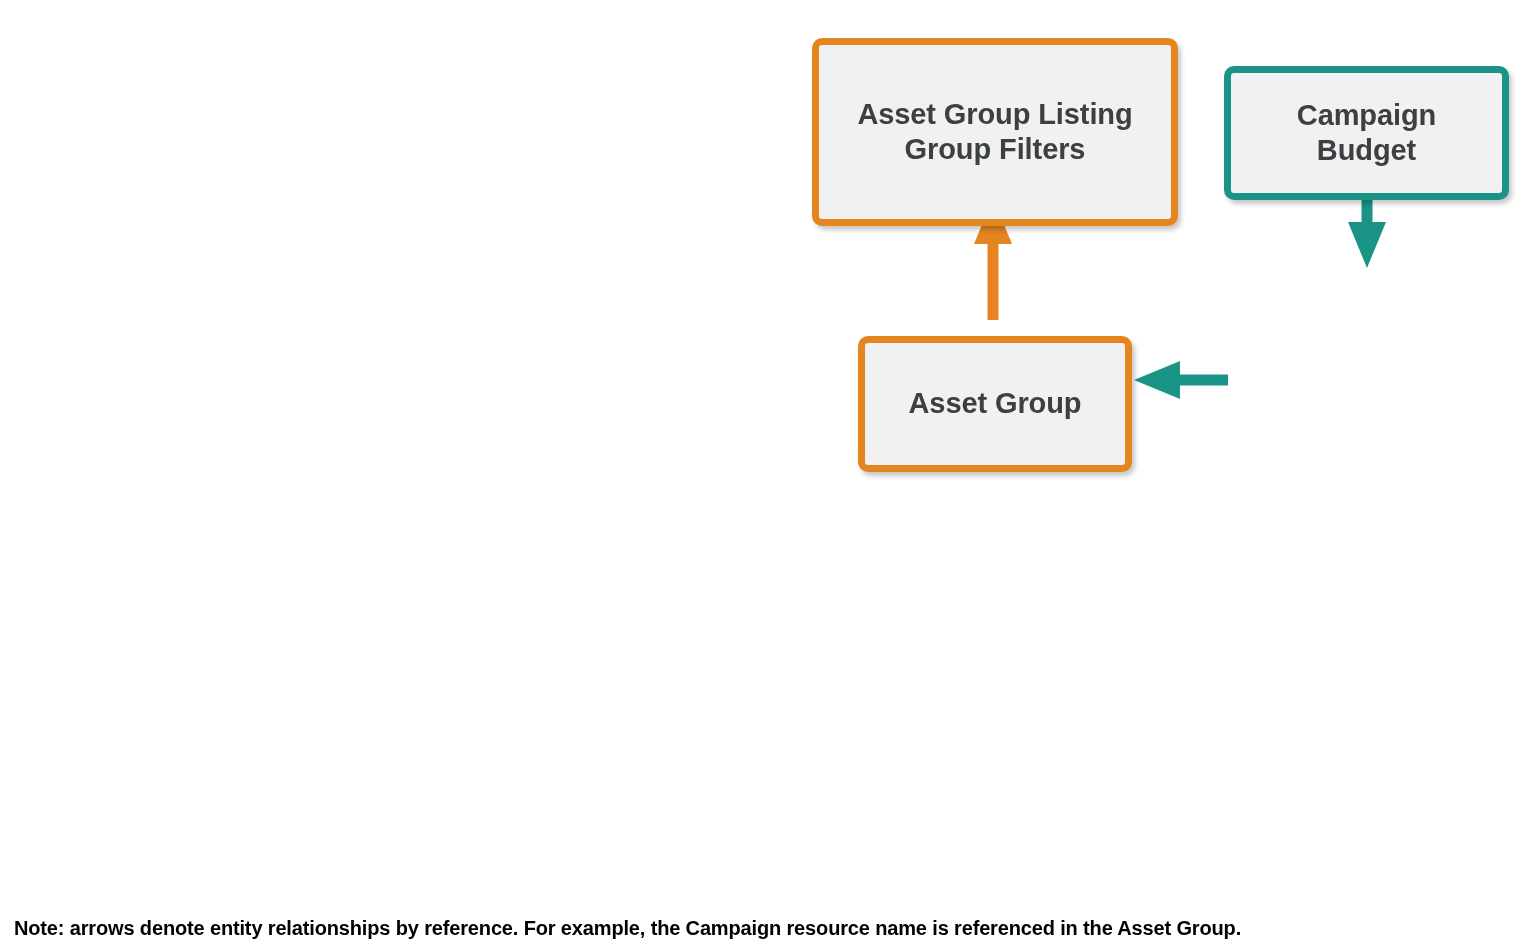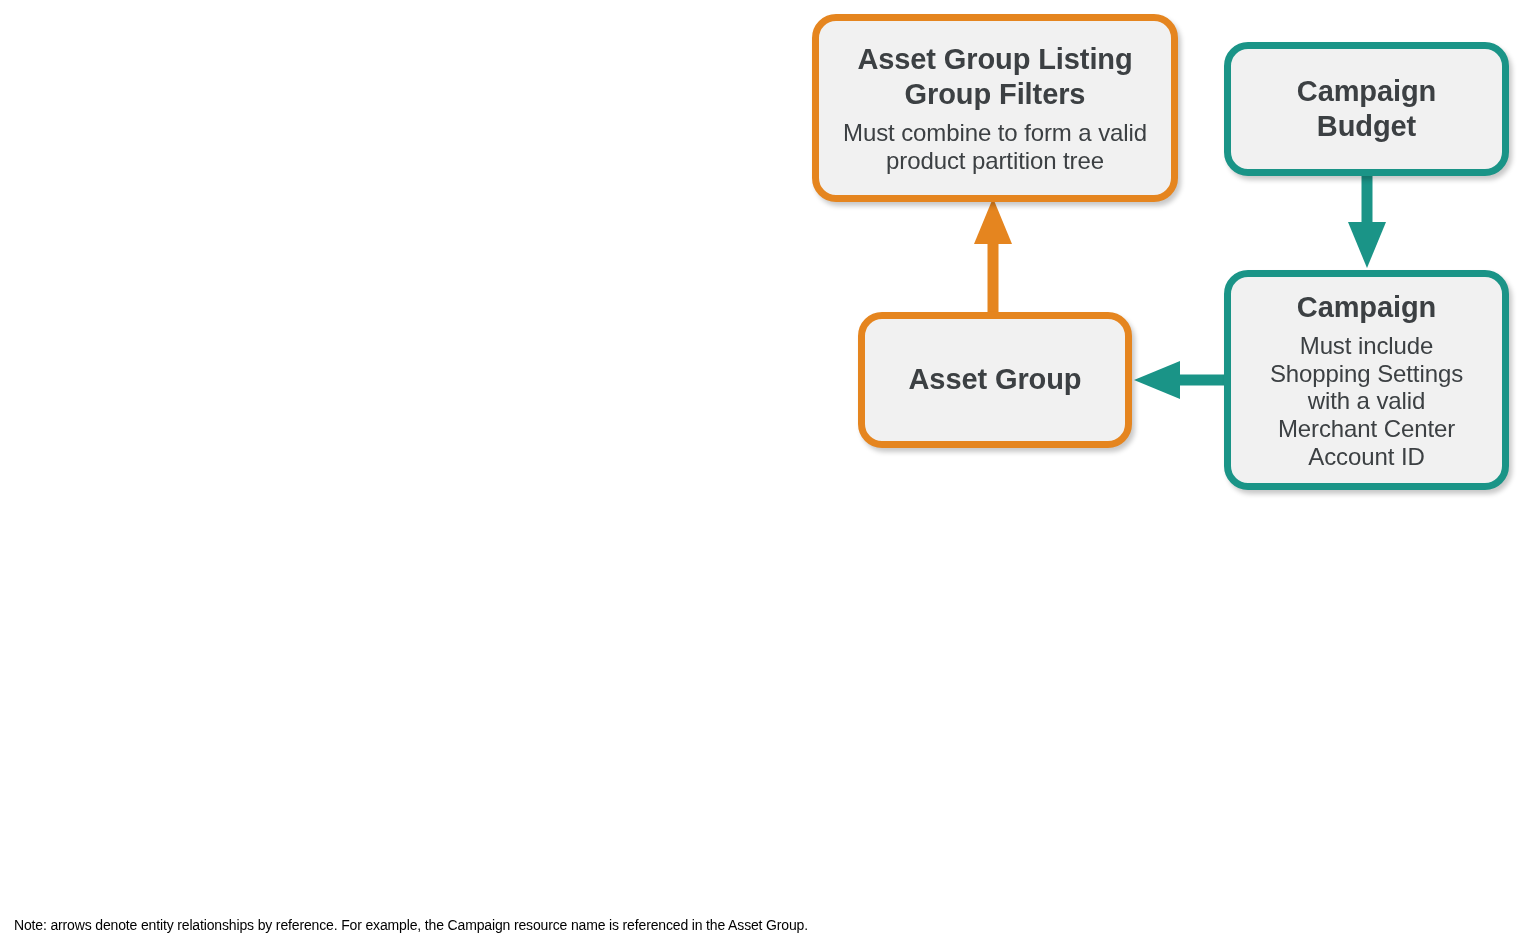--- a/index.html
+++ b/index.html
@@ -22,28 +22,29 @@
     top: 0;
     width: 1538px;
     height: 948px;
   }
 
   
   .node {
     position: absolute;
     box-sizing: border-box;
     background: #f1f1f1;
-    border-radius: 24px;
+    border-radius: 10px;
     display: flex;
     flex-direction: column;
     align-items: center;
     justify-content: center;
     text-align: center;
     box-shadow: 3px 4px 5px rgba(0,0,0,0.22);
     z-index: 3;
+    margin-top: 24px;
   }
   .node.orange { border: 7px solid #e5851f; }
   .node.teal   { border: 7px solid #1a9487; }
 
   .node-title {
     font-weight: bold;
     font-size: 29px;
     line-height: 1.22;
     color: #3c4043;
     letter-spacing: -0.1px;
@@ -73,22 +74,22 @@
   #node-campaign {
     left: 1224px; top: 270px;  width: 285px; height: 220px;
     padding: 0 8px;
   }
 
   
   #note {
     position: absolute;
     left: 14px;
     top: 917px;
-    font-size: 14px;
-    font-weight: normal;
+    font-size: 20px;
+    font-weight: bold;
     color: #000000;
     letter-spacing: -0.15px;
     white-space: nowrap;
   }
 
   
   #arrows {
     position: absolute;
     left: 0; top: 0;
     width: 1538px; height: 948px;
@@ -114,31 +115,26 @@
     </g>
 
     <g>
       <line x1="1228" y1="380" x2="1172" y2="380" stroke="#1a9487" stroke-width="11"></line>
       <polygon points="1134,380 1180,361 1180,399" fill="#1a9487"></polygon>
     </g>
   </svg>
 
   <div id="node-aglgf" class="node orange">
     <div class="node-title" style="max-width: 300px;">Asset Group Listing Group Filters</div>
-    <div class="node-sub" style="max-width: 306px;">Must combine to form a valid product partition tree</div>
   </div>
 
   <div id="node-campaign-budget" class="node teal">
     <div class="node-title" style="max-width: 160px;">Campaign Budget</div>
   </div>
 
   <div id="node-asset-group" class="node orange">
     <div class="node-title">Asset Group</div>
   </div>
 
-  <div id="node-campaign" class="node teal">
-    <div class="node-title">Campaign</div>
-    <div class="node-sub" style="max-width: 215px;">Must include Shopping Settings with a valid Merchant Center Account ID</div>
-  </div>
 
   <div id="note">Note: arrows denote entity relationships by reference. For example, the Campaign resource name is referenced in the Asset Group.</div>
 
 </div>
 
 </body></html>

